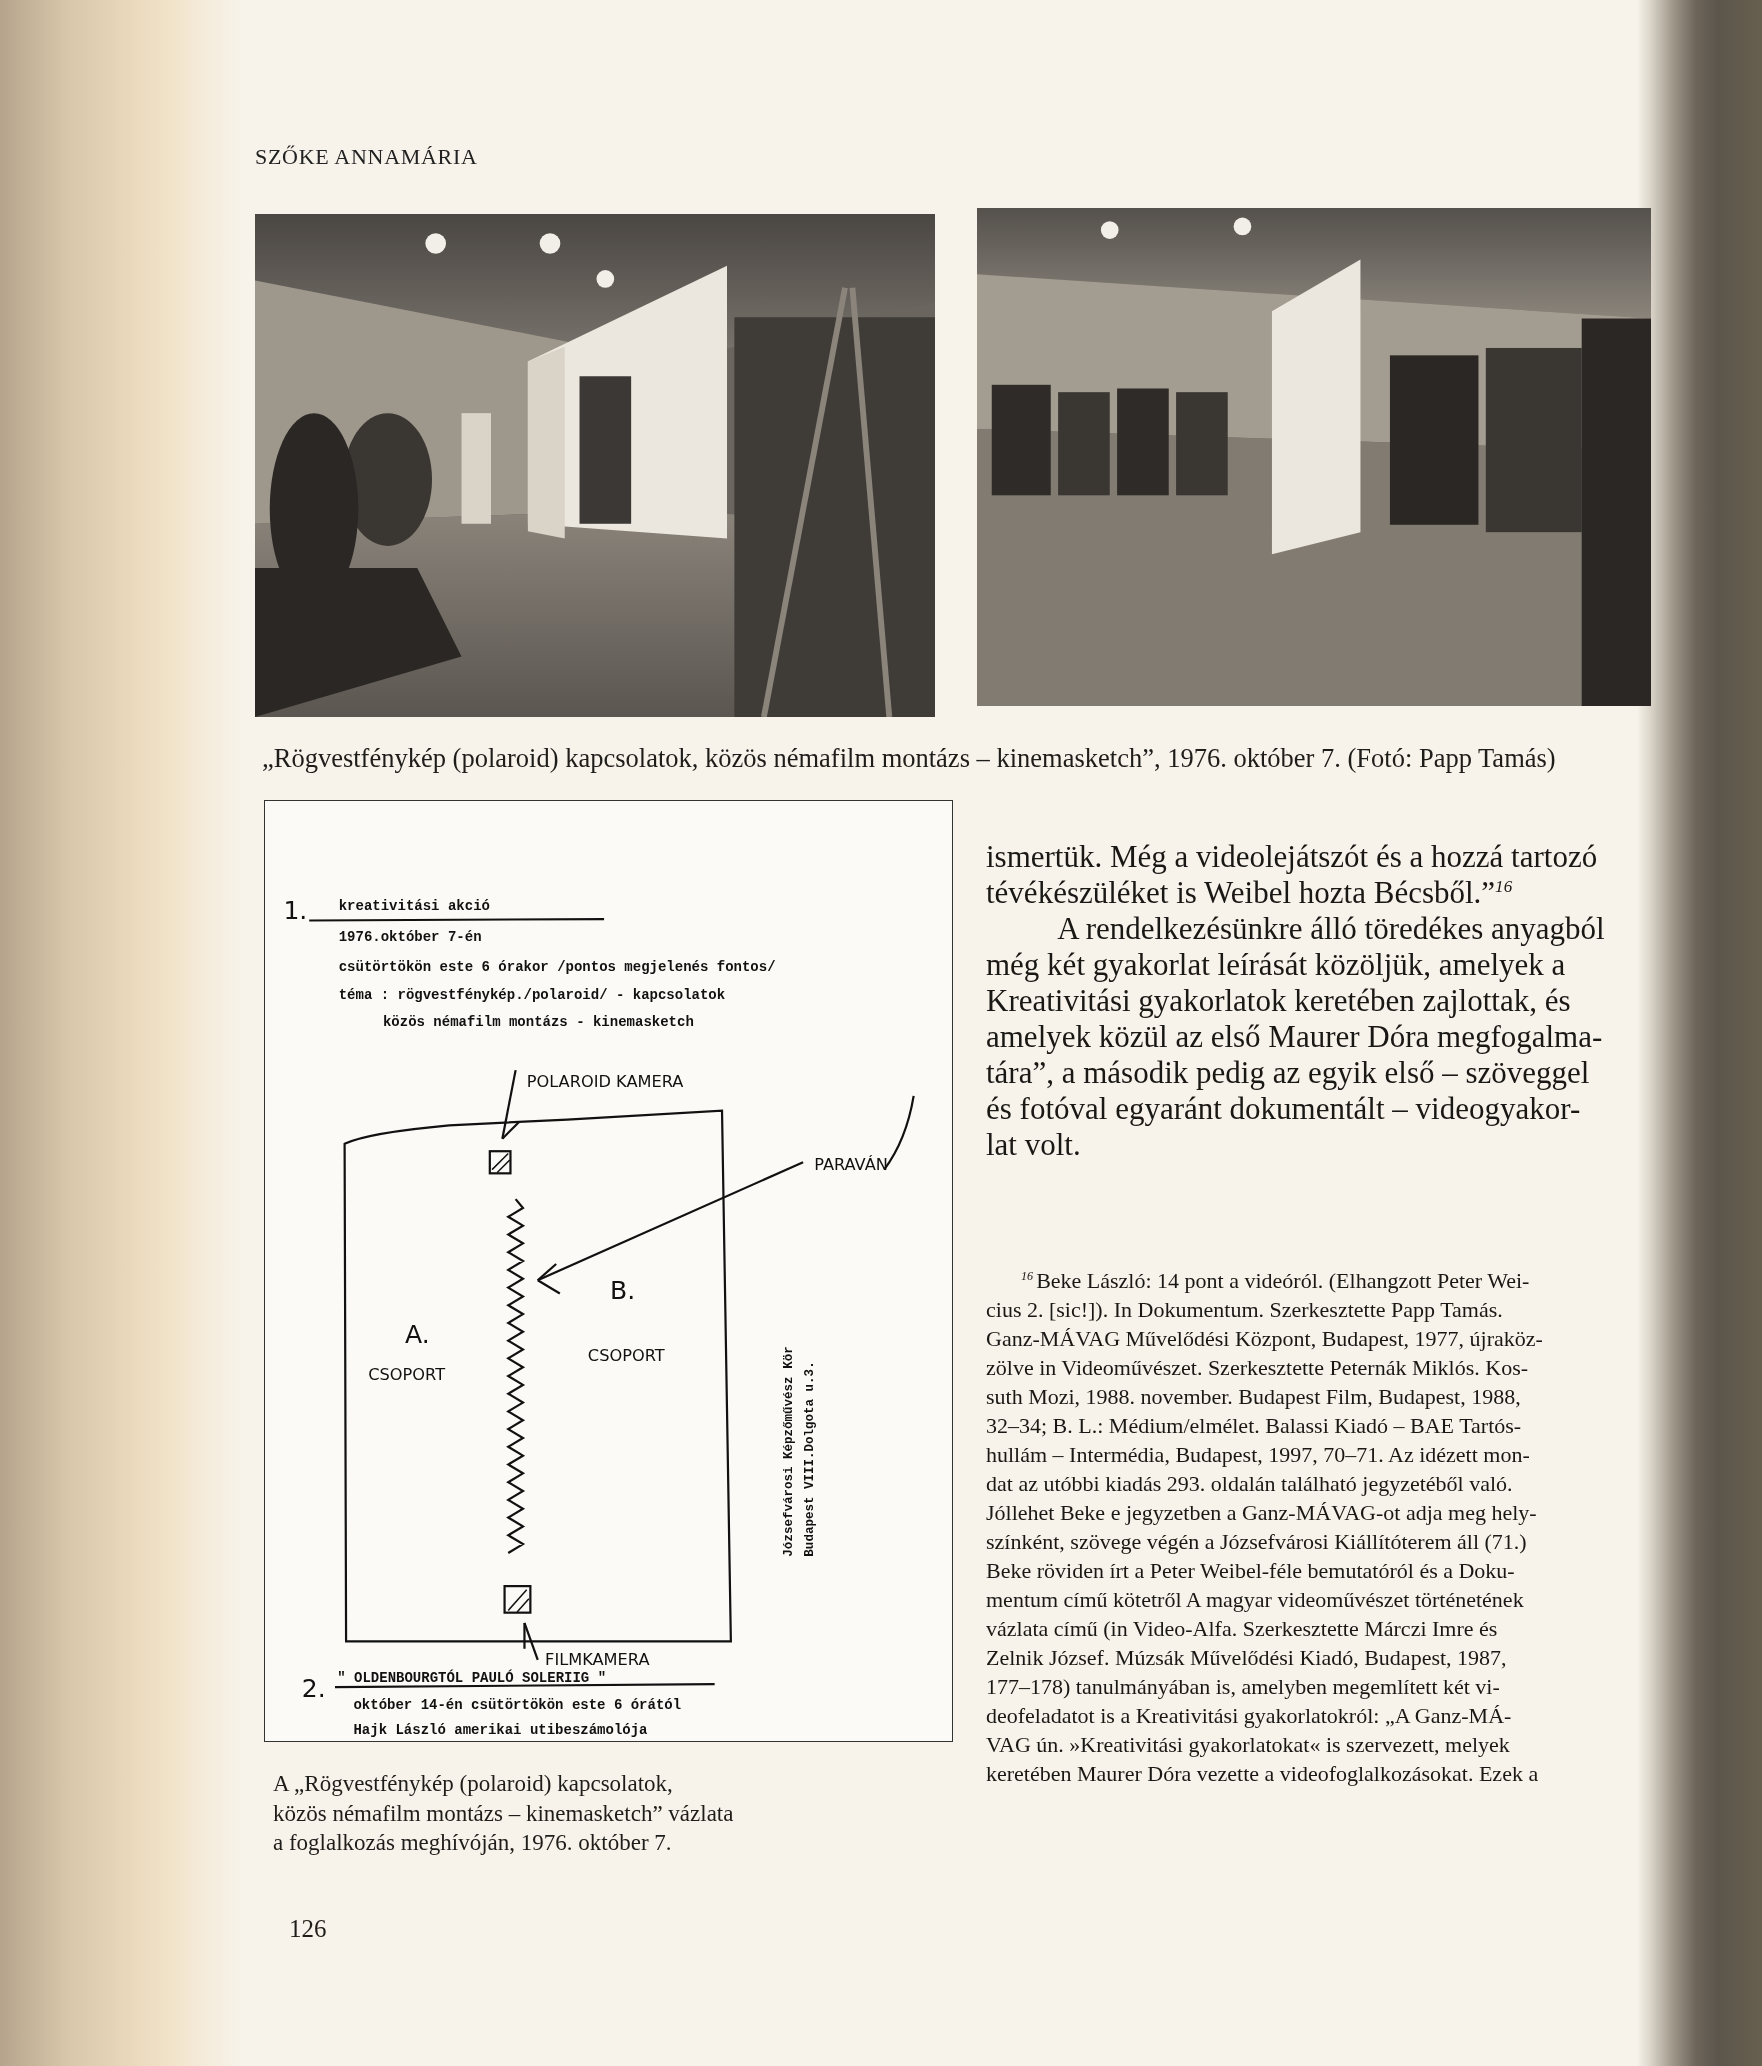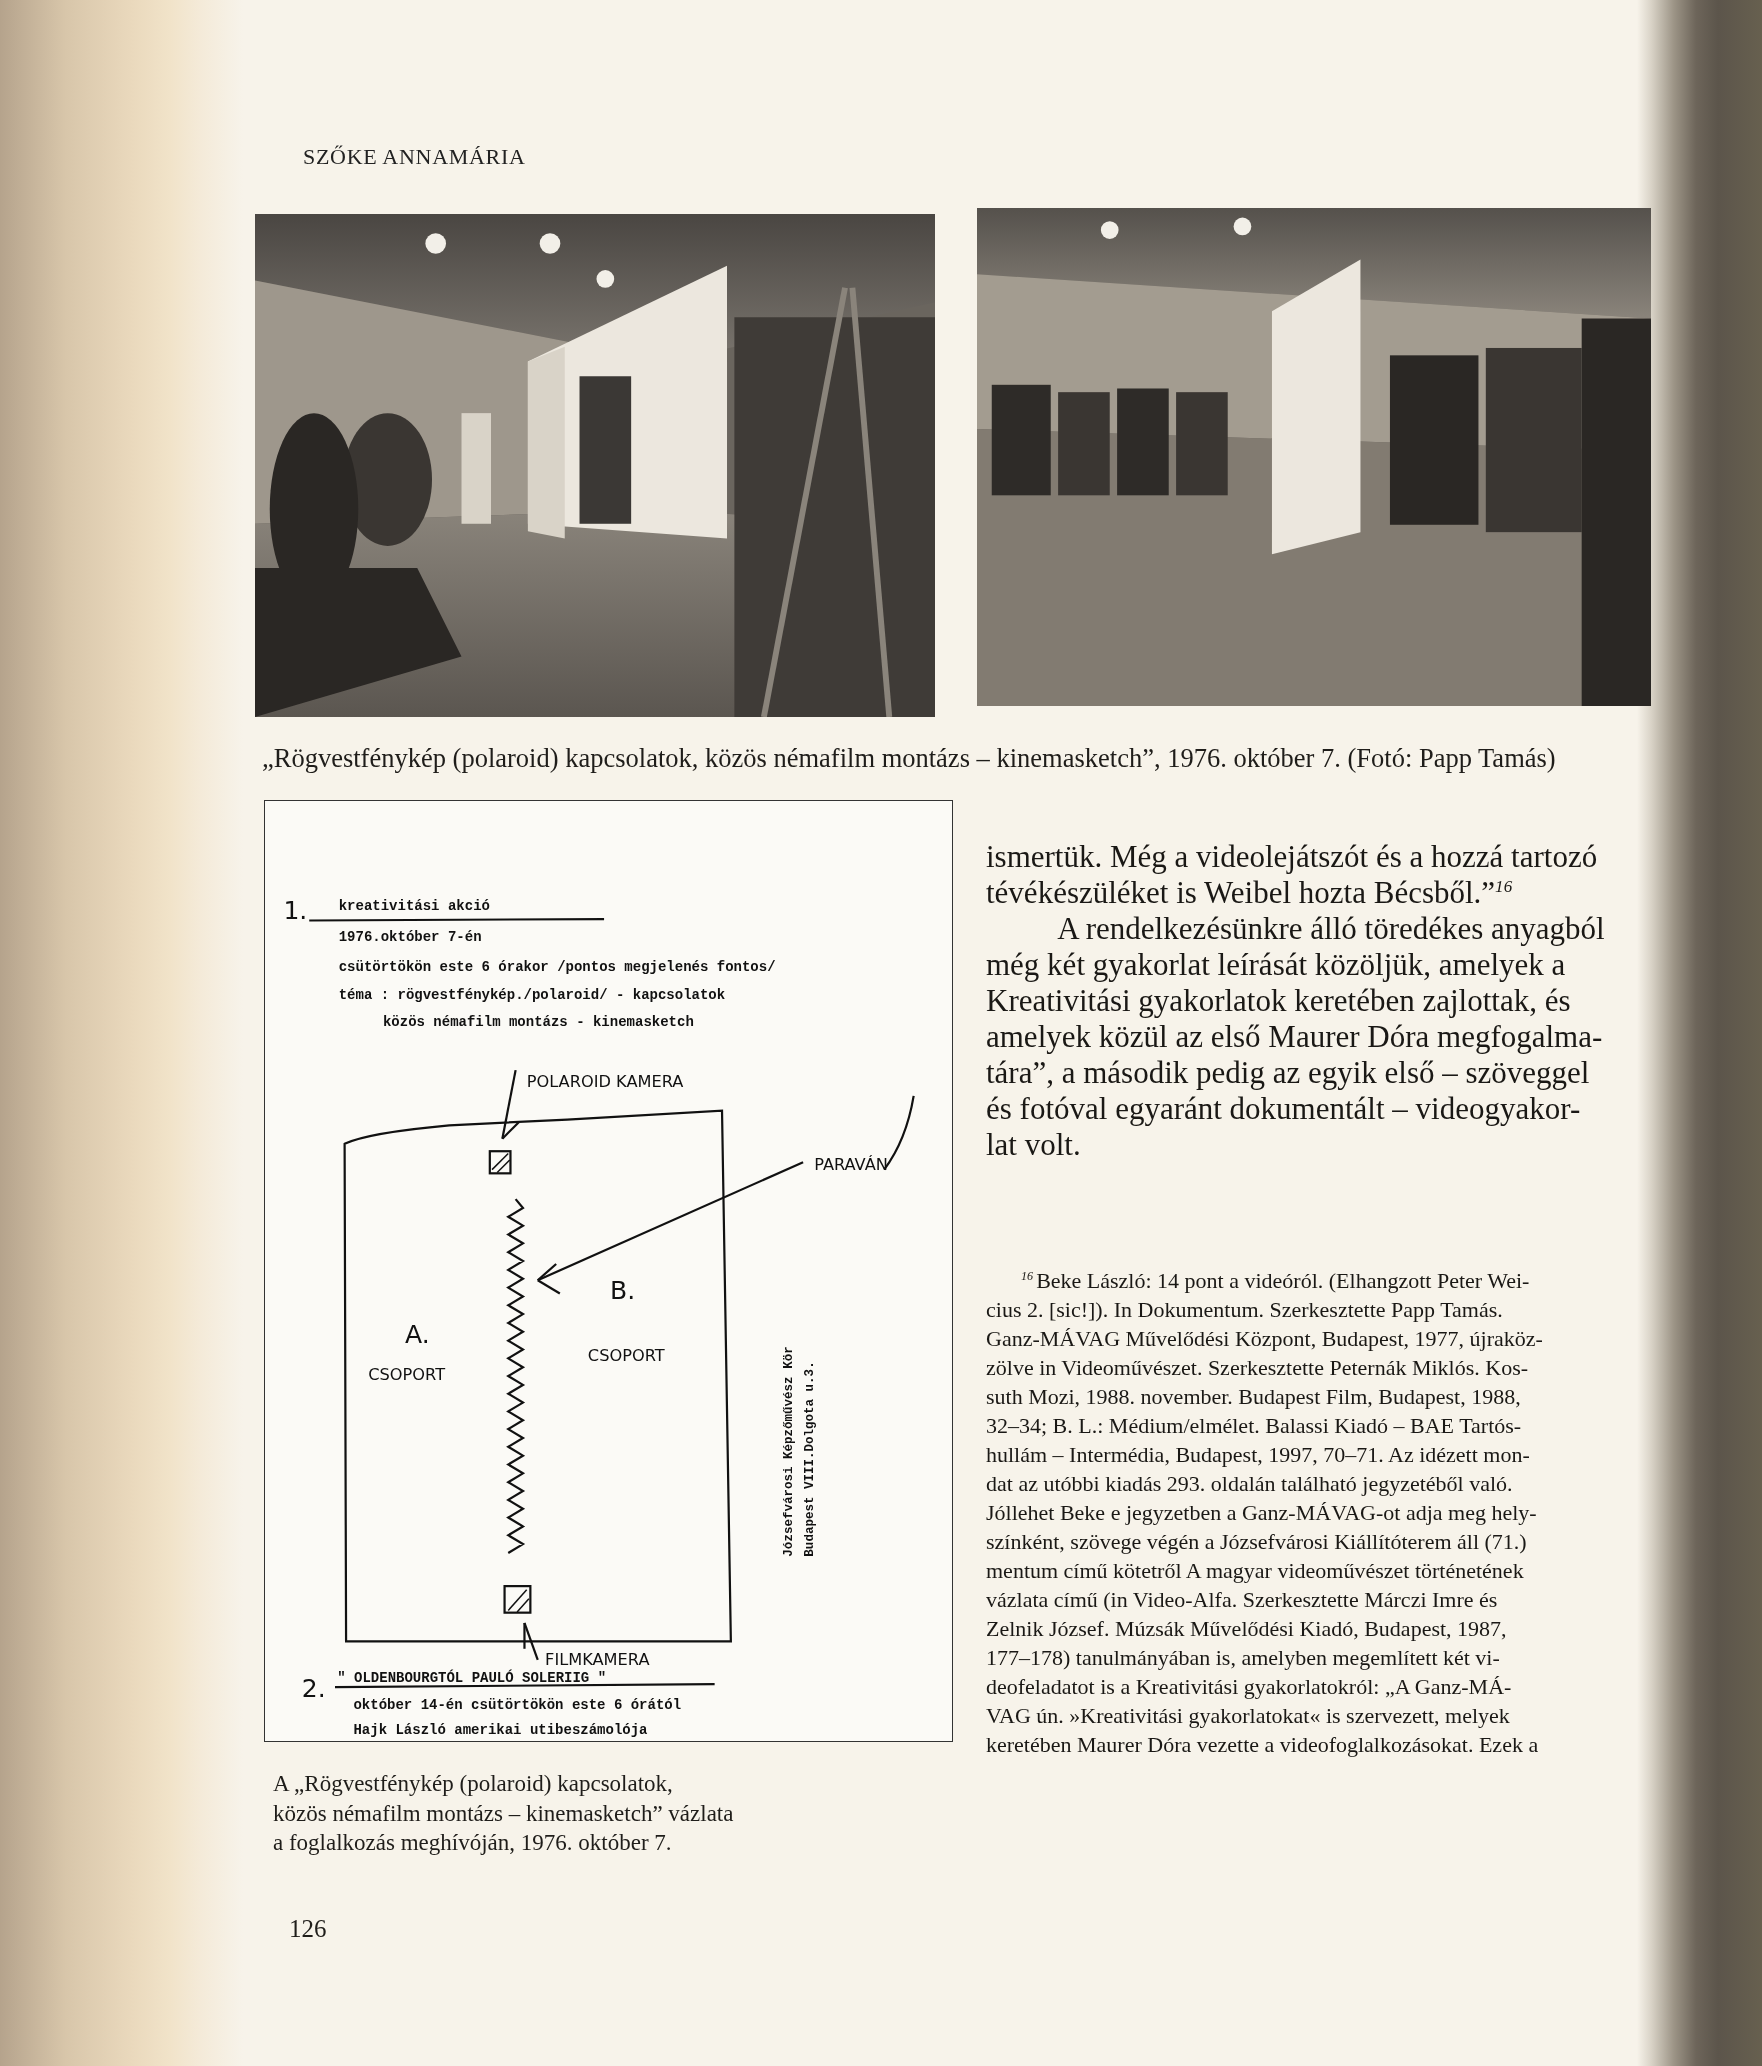--- a/index.html
+++ b/index.html
@@ -9,21 +9,21 @@
     font-family:"Liberation Serif","DejaVu Serif",serif; color:#1c1a17;
   }
   .leftedge {
     position:absolute; left:0; top:0; width:243px; height:2066px;
     background:linear-gradient(to right,#b5a38c 0px,#d8c6aa 66px,#ead9bd 133px,#f1e3c9 170px,#f4ead8 199px,#f7f3ea 243px);
   }
   .rightgutter {
     position:absolute; right:0; top:0; width:125px; height:2066px;
     background:linear-gradient(to right,#f7f3ea 0px,#d8d2c6 14.7px,#9c9486 37px,#6d655a 59px,#5c554b 81px,#67604f 125px);
   }
-  .runhead { position:absolute; left:255px; top:144px; font-size:22px; letter-spacing:0.7px; color:#222;margin-left:48px; }
+  .runhead { position:absolute; left:255px; top:144px; font-size:22px; letter-spacing:0.7px; color:#222; }
   .photo { position:absolute; overflow:hidden; background:#3a3733; }
   #photo1 { left:255px; top:214px; width:680px; height:503px; }
   #photo2 { left:977px; top:208px; width:674px; height:498px; }
   .photo svg { width:100%; height:100%; display:block; }
   .cap-top { position:absolute; left:262px; top:743px; font-size:26.5px; white-space:nowrap; color:#1f1d1a; }
   #diagram-box {
     position:absolute; left:264px; top:800px; width:687px; height:940px;
     border:1.5px solid #333; background:#fbfaf6;
   }
   #diagram-box svg { position:absolute; left:0; top:0; width:687px; height:940px; }
@@ -184,20 +184,21 @@
     <div class="ln ind"><sup>16 </sup>Beke László: 14 pont a videóról. (Elhangzott Peter Wei-</div>
     <div class="ln">cius 2. [sic!]). In Dokumentum. Szerkesztette Papp Tamás.</div>
     <div class="ln">Ganz-MÁVAG Művelődési Központ, Budapest, 1977, újraköz-</div>
     <div class="ln">zölve in Videoművészet. Szerkesztette Peternák Miklós. Kos-</div>
     <div class="ln">suth Mozi, 1988. november. Budapest Film, Budapest, 1988,</div>
     <div class="ln">32–34; B. L.: Médium/elmélet. Balassi Kiadó – BAE Tartós-</div>
     <div class="ln">hullám – Intermédia, Budapest, 1997, 70–71. Az idézett mon-</div>
     <div class="ln">dat az utóbbi kiadás 293. oldalán található jegyzetéből való.</div>
     <div class="ln">Jóllehet Beke e jegyzetben a Ganz-MÁVAG-ot adja meg hely-</div>
     <div class="ln">színként, szövege végén a Józsefvárosi Kiállítóterem áll (71.)</div>
+    <div class="ln">Beke röviden írt a Peter Weibel-féle bemutatóról és a Doku-</div>
     <div class="ln">mentum című kötetről A magyar videoművészet történetének</div>
     <div class="ln">vázlata című (in Video-Alfa. Szerkesztette Márczi Imre és</div>
     <div class="ln">Zelnik József. Múzsák Művelődési Kiadó, Budapest, 1987,</div>
     <div class="ln">177–178) tanulmányában is, amelyben megemlített két vi-</div>
     <div class="ln">deofeladatot is a Kreativitási gyakorlatokról: „A Ganz-MÁ-</div>
     <div class="ln">VAG ún. »Kreativitási gyakorlatokat« is szervezett, melyek</div>
     <div class="ln">keretében Maurer Dóra vezette a videofoglalkozásokat. Ezek a</div>
   </div>
 
 

